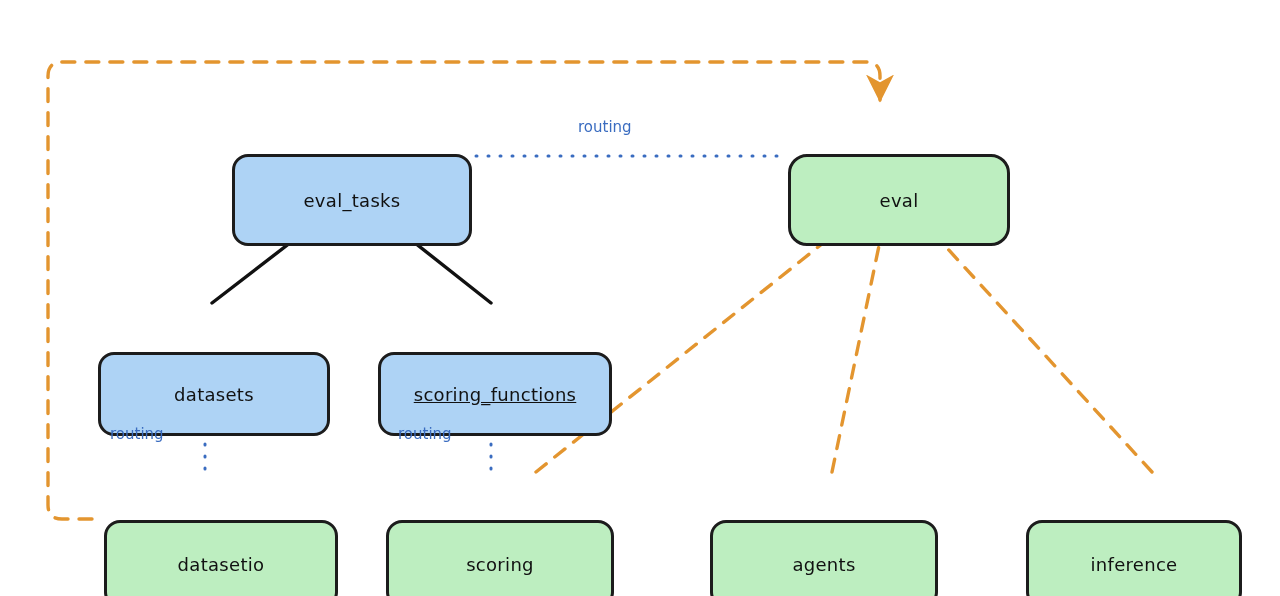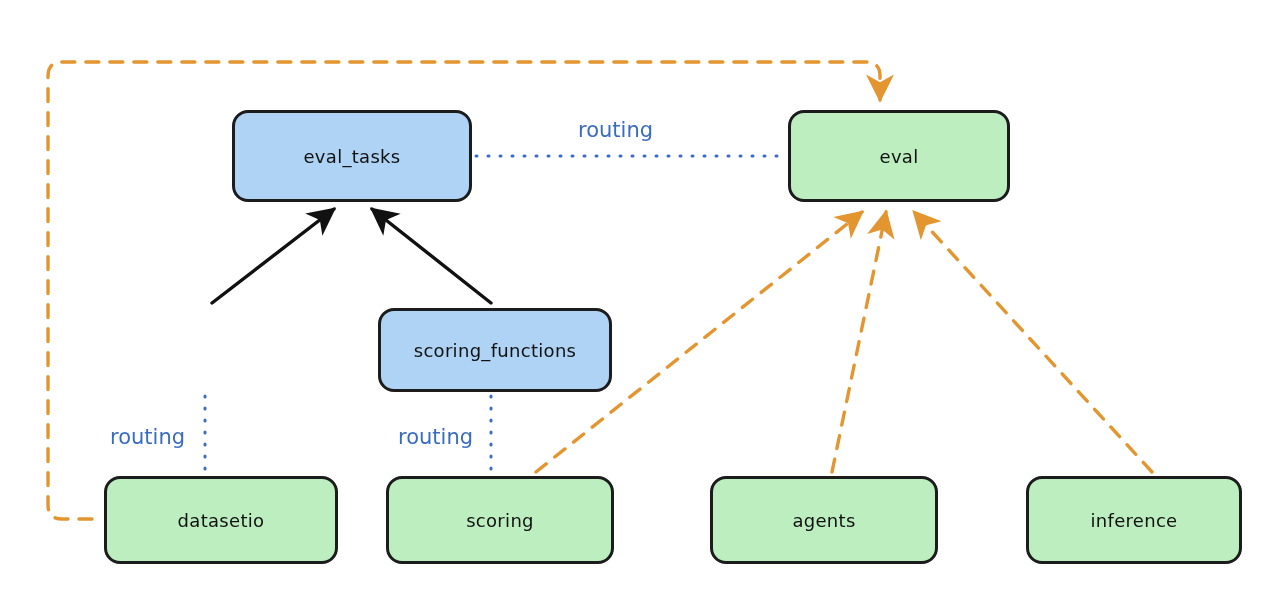--- a/index.html
+++ b/index.html
@@ -30,31 +30,32 @@
     border: 3px solid #1c1c1c;
     border-radius: 16px;
     display: flex;
     align-items: center;
     justify-content: center;
     font-family: "DejaVu Sans", sans-serif;
     font-size: 18px;
     color: #111111;
     letter-spacing: 0.3px;
     z-index: 3;
+    margin-top: 44px;
   }
   .node.blue { background: #aed3f5; }
   .node.green { background: #bdeec0; }
   .node-label {
     pointer-events: none;
     white-space: nowrap;
   }
   .edge-label {
     position: absolute;
     font-family: "DejaVu Sans", sans-serif;
-    font-size: 21px;
+    font-size: 15px;
     color: #3a6cc0;
     white-space: nowrap;
     z-index: 4;
   }
 </style>
 </head>
 <body>
 
 <div id="canvas">
 
@@ -85,26 +86,29 @@
 
     <path d="M 832 472 L 886 212" fill="none" stroke="#e3952f" stroke-width="3.4" stroke-linecap="round" stroke-dasharray="13 11" marker-end="url(#arrow-orange)"></path>
 
     <path d="M 1152 472 L 914 212" fill="none" stroke="#e3952f" stroke-width="3.4" stroke-linecap="round" stroke-dasharray="13 11" marker-end="url(#arrow-orange)"></path>
   </svg>
 
   <div class="node blue" style="left:232px; top:110px; width:240px; height:92px;">
     <span class="node-label">eval_tasks</span>
   </div>
 
-  <div class="node green" style="left:788px; top:110px; width:222px; height:92px;">
+  <div class="node green" style="left:788px; top:110px; width:222px; height:92px;border-radius:19px;">
     <span class="node-label">eval</span>
   </div>
 
+  <div class="node blue" style="left:98px; top:308px; width:232px; height:84px;">
+    <span class="node-label">datasets</span>
+  </div>
 
-  <div class="node blue" style="left:378px; top:308px; width:234px; height:84px;">
+  <div class="node blue" style="left:378px; top:308px; width:234px; height:84px;text-decoration:underline;">
     <span class="node-label">scoring_functions</span>
   </div>
 
   <div class="node green" style="left:104px; top:476px; width:234px; height:88px;">
     <span class="node-label">datasetio</span>
   </div>
 
   <div class="node green" style="left:710px; top:476px; width:228px; height:88px;">
     <span class="node-label">agents</span>
   </div>

